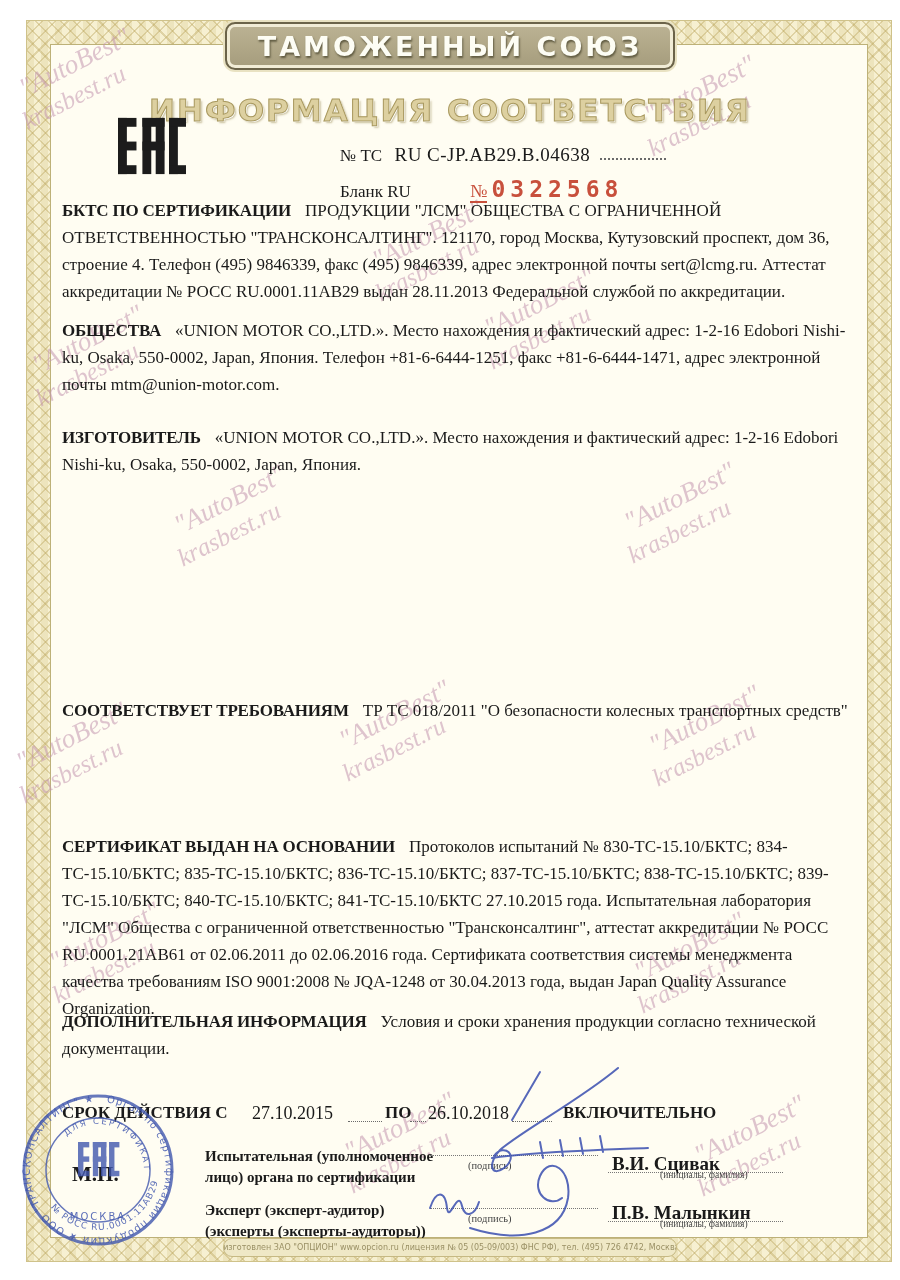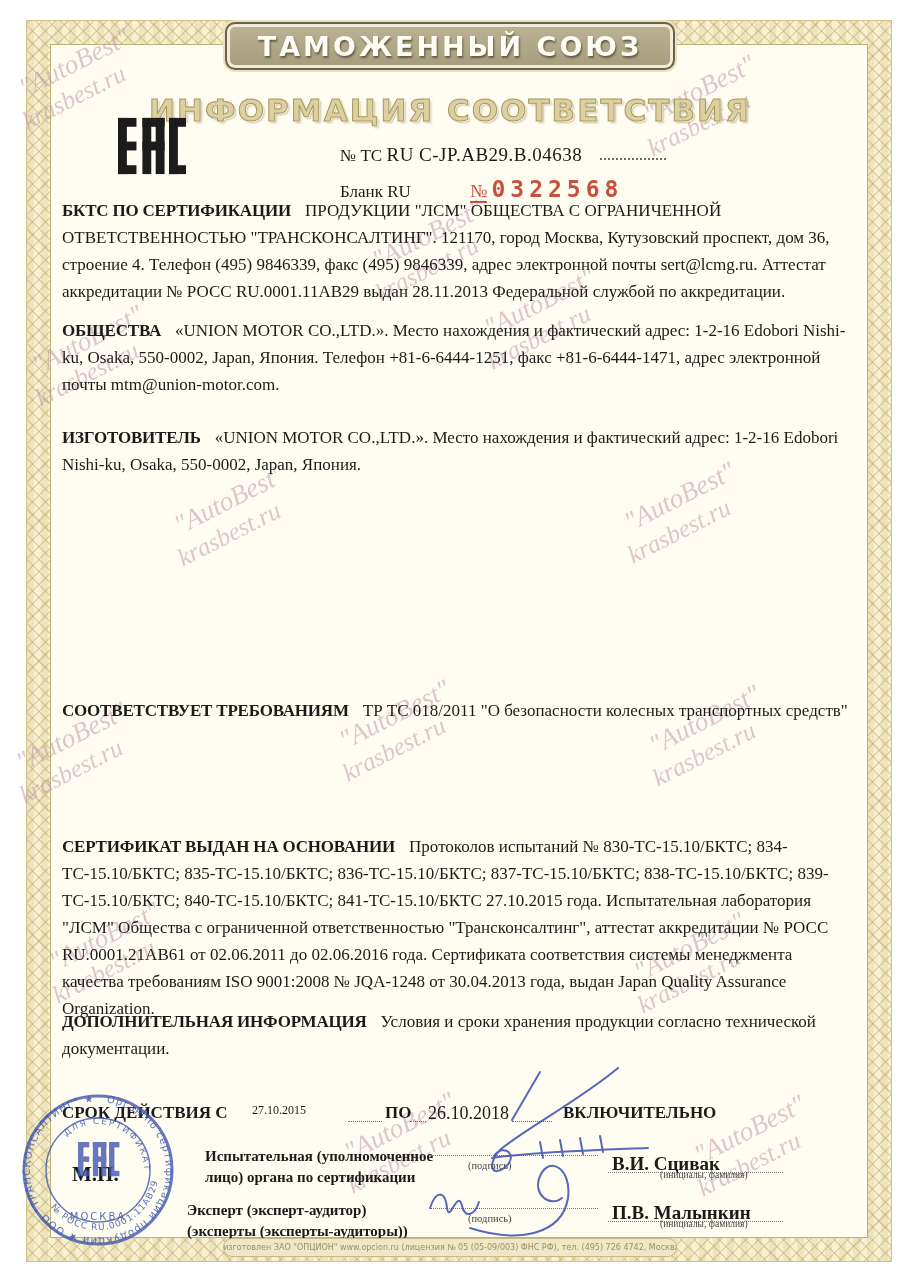--- a/index.html
+++ b/index.html
@@ -147,21 +147,21 @@
           <rect x="33" y="32" width="30" height="12"></rect>
         <rect x="69" y="0" width="12" height="76"></rect>
           <rect x="69" y="0" width="23" height="12"></rect>
         <rect x="69" y="64" width="23" height="12"></rect>
       </g>
     </svg>
   </div>
 
   <div class="numrow" style="left:340px;top:144px">
     <span class="lbl-sm">№ ТС</span>
-    <span class="cert-no" style="margin-left:0">RU C-JP.АВ29.В.04638</span>
+    <span class="cert-no" style="margin-left:8px">RU C-JP.АВ29.В.04638</span>
   </div>
   <div class="dotlead" style="left:600px;top:158px;width:66px"></div>
   <div class="numrow" style="left:340px;top:176px">
     <span class="lbl-sm">Бланк  RU</span>
     <span class="red-sign" style="margin-left:55px">№</span>
     <span class="red-serial">0322568</span>
   </div>
 
   <p class="sec" style="top:197px">
     <span class="lbl">БКТС ПО СЕРТИФИКАЦИИ</span><span>ПРОДУКЦИИ "ЛСМ" ОБЩЕСТВА С ОГРАНИЧЕННОЙ ОТВЕТСТВЕННОСТЬЮ "ТРАНСКОНСАЛТИНГ". 121170, город Москва, Кутузовский проспект, дом 36, строение 4. Телефон (495) 9846339, факс (495) 9846339, адрес электронной почты sert@lcmg.ru. Аттестат аккредитации № РОСС RU.0001.11АВ29 выдан 28.11.2013 Федеральной службой по аккредитации.</span>
@@ -177,36 +177,36 @@
   </p>
   <p class="sec" style="top:833px">
     <span class="lbl">СЕРТИФИКАТ ВЫДАН НА ОСНОВАНИИ</span><span>Протоколов испытаний № 830-ТС-15.10/БКТС; 834-ТС-15.10/БКТС; 835-ТС-15.10/БКТС; 836-ТС-15.10/БКТС; 837-ТС-15.10/БКТС; 838-ТС-15.10/БКТС; 839-ТС-15.10/БКТС; 840-ТС-15.10/БКТС; 841-ТС-15.10/БКТС 27.10.2015 года. Испытательная лаборатория "ЛСМ" Общества с ограниченной ответственностью "Трансконсалтинг", аттестат аккредитации № РОСС RU.0001.21АВ61 от 02.06.2011 до 02.06.2016 года. Сертификата соответствия системы менеджмента качества требованиям ISO 9001:2008 № JQA-1248 от 30.04.2013 года, выдан Japan Quality Assurance Organization.</span>
   </p>
   <p class="sec" style="top:1008px">
     <span class="lbl">ДОПОЛНИТЕЛЬНАЯ ИНФОРМАЦИЯ</span><span>Условия и сроки хранения продукции согласно технической документации.</span>
   </p>
 
   <div class="validity">
     <span class="vitem b" style="left:62px">СРОК ДЕЙСТВИЯ С</span>
-    <span class="vitem" style="left:252px;font-size:12px">27.10.2015</span>
+    <span class="vitem" style="left:252px;font-size:18px">27.10.2015</span>
     <span class="vitem b" style="left:385px">ПО</span>
     <span class="vitem" style="left:428px;font-size:18px">26.10.2018</span>
     <span class="vitem b" style="left:563px">ВКЛЮЧИТЕЛЬНО</span>
   </div>
   <div class="dotlead" style="left:348px;top:1121px;width:34px;border-bottom-width:1.5px"></div>
   <div class="dotlead" style="left:410px;top:1121px;width:16px;border-bottom-width:1.5px"></div>
   <div class="dotlead" style="left:512px;top:1121px;width:40px;border-bottom-width:1.5px"></div>
 
   <div class="mp">М.П.</div>
 
   <p class="role" style="left:205px;top:1146px">
     <span>Испытательная (уполномоченное</span><br>
     <span>лицо) органа по сертификации</span>
   </p>
-  <p class="role" style="left:187px;top:1200px">
+  <p class="role" style="left:205px;top:1200px">
     <span>Эксперт (эксперт-аудитор)</span><br>
     <span>(эксперты (эксперты-аудиторы))</span>
   </p>
 
   <div class="sigline" style="left:430px;top:1155px;width:168px"></div>
   <div class="caption" style="left:468px;top:1160px">(подпись)</div>
   <div class="sigline" style="left:430px;top:1208px;width:168px"></div>
   <div class="caption" style="left:468px;top:1213px">(подпись)</div>
 
   <div class="sigstamp-name" style="left:612px;top:1153px">В.И. Сцивак</div>

